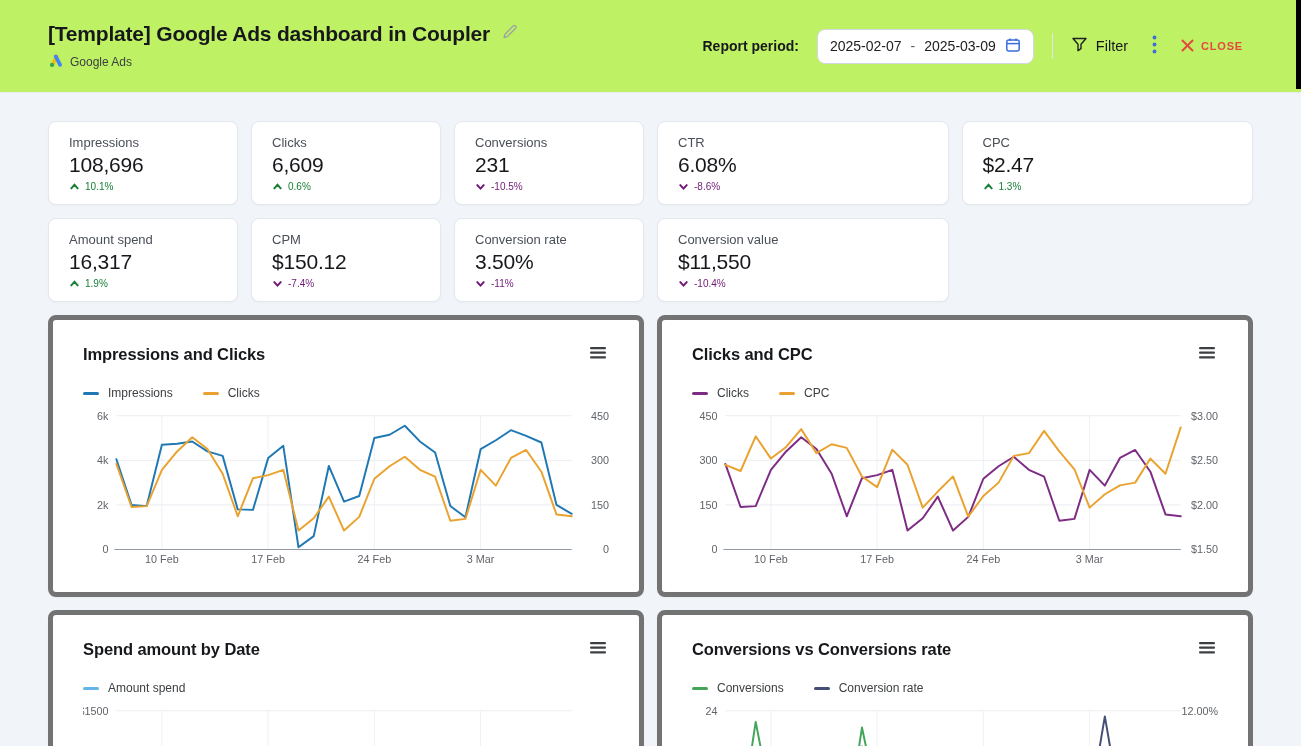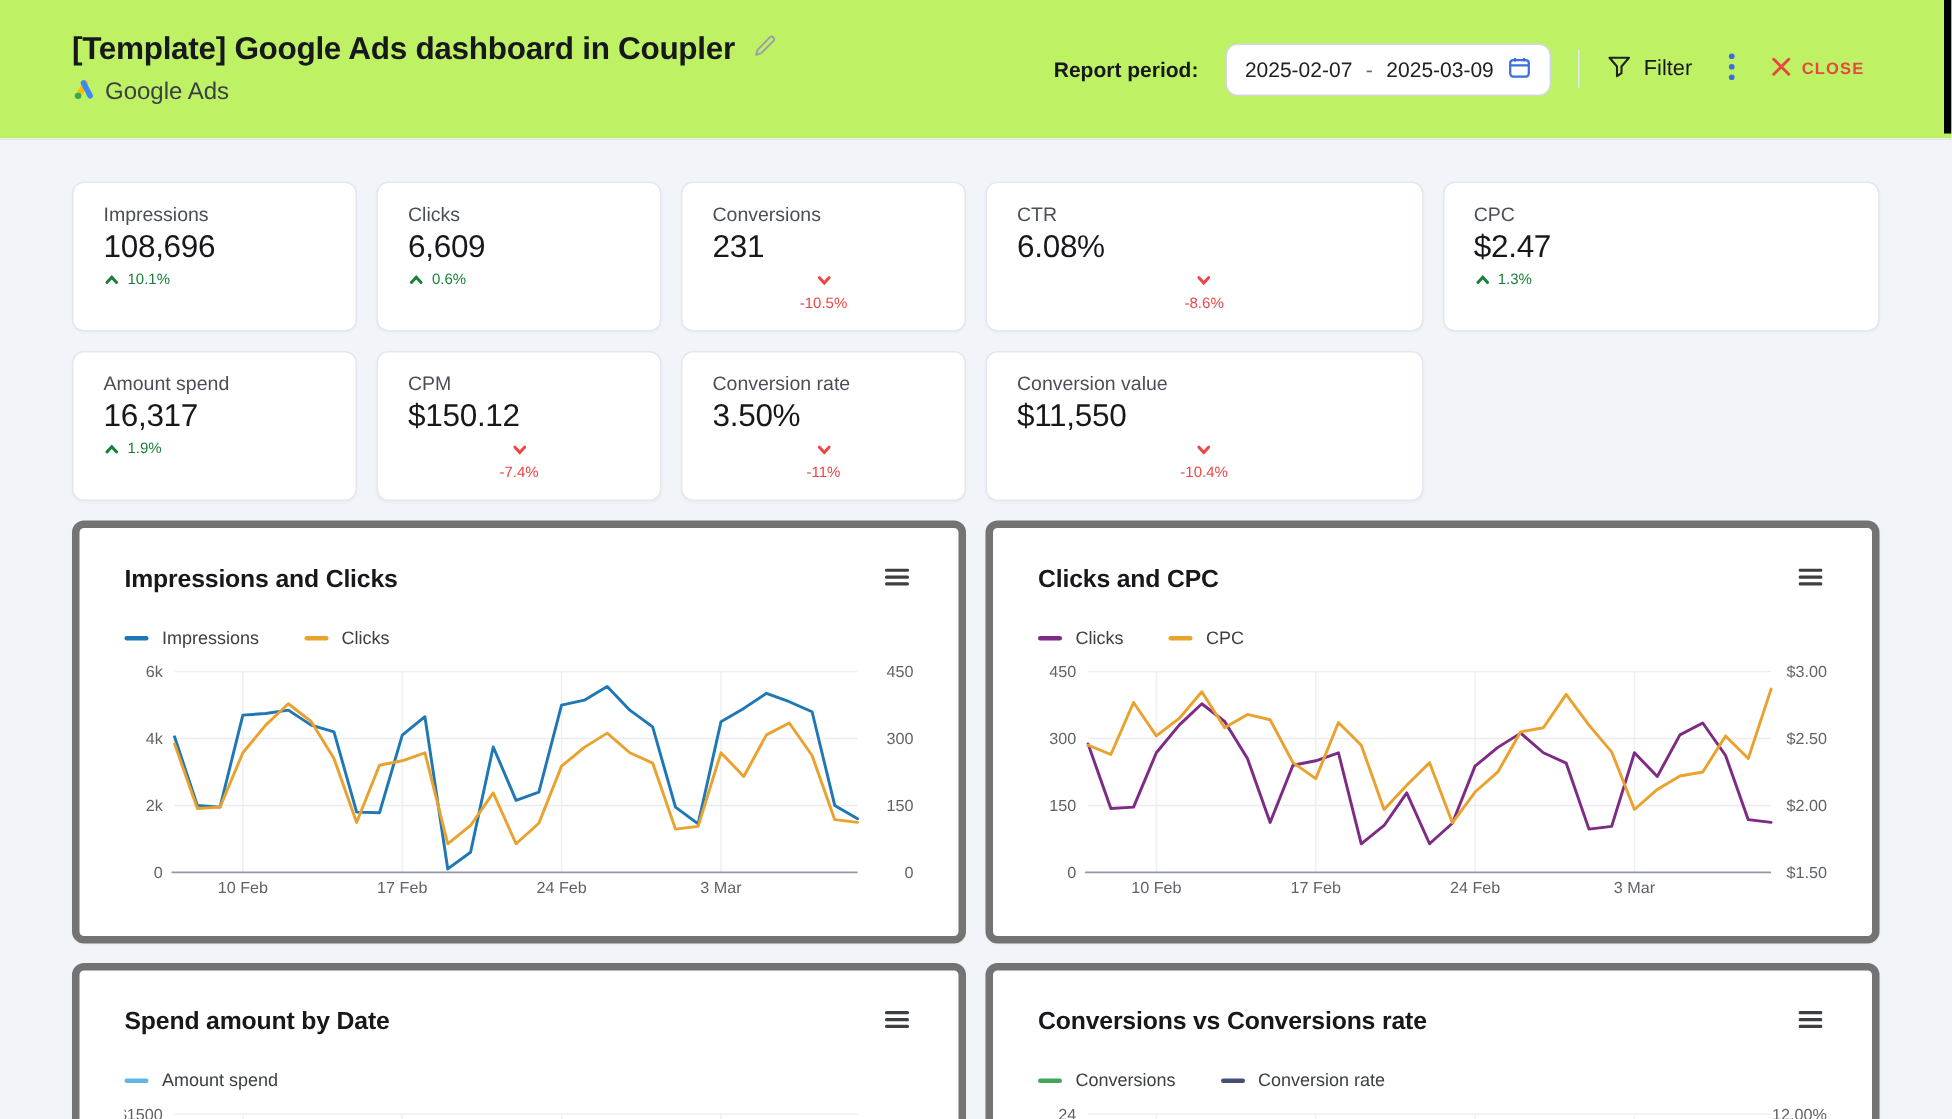--- a/index.html
+++ b/index.html
@@ -6,21 +6,21 @@
   html,body { width:1301px; height:746px; overflow:hidden; background:#f1f4f8;
               font-family:"Liberation Sans", sans-serif; color:#17181c; }
 
   
   .header { position:relative; height:93px; background:#bef264; border-bottom:1px solid #e7eaf0;
             display:flex; align-items:center; justify-content:space-between; padding:0 58px 0 48px; }
   .header-left { display:flex; flex-direction:column; gap:7px; }
   .title-row { display:flex; align-items:center; gap:10px; }
   .page-title { font-size:21px; font-weight:bold; letter-spacing:-0.2px; }
   .edit-btn { background:none; border:none; cursor:pointer; display:flex; padding:2px; }
-  .source-row { display:flex; align-items:center; gap:7px; font-size:16px; color:#3c4043; }
+  .source-row { display:flex; align-items:center; gap:7px; font-size:12px; color:#3c4043; }
   .header-right { display:flex; align-items:center; gap:18px; }
   .rp-label { font-size:14px; font-weight:bold; color:#17181c; }
   .date-box { display:flex; align-items:center; gap:9px; border:1px solid #d2d8e0; border-radius:8px;
               background:#fff; padding:7px 12px; font-size:14px; color:#202124; cursor:pointer; }
   .v-divider { width:1px; height:26px; background:#e2e6ec; }
   .filter-btn { display:flex; align-items:center; gap:8px; background:none; border:none;
                 font-size:14.5px; color:#17181c; cursor:pointer; font-family:inherit; }
   .kebab-btn { background:none; border:none; cursor:pointer; padding:4px 6px; display:flex; }
   .close-btn { display:flex; align-items:center; gap:7px; background:none; border:none; cursor:pointer;
                color:#e5483f; font-size:11px; font-weight:bold; letter-spacing:0.8px; font-family:inherit; }
@@ -28,21 +28,21 @@
 
   
   .main { padding:28px 48px 0; }
   .kpi-grid { display:grid; grid-template-columns:190px 190px 190px 1fr 1fr; gap:13px; }
   .kpi-card { background:#fff; border:1px solid #e3e7ee; border-radius:8px; padding:13px 20px 12px;
               box-shadow:0 1px 2px rgba(20,30,60,.03); }
   .kpi-label { font-size:13px; color:#4a4f57; }
   .kpi-value { font-size:21px; font-weight:normal; margin:3px 0 4px; letter-spacing:-0.2px; }
   .kpi-delta { display:flex; align-items:center; gap:5px; font-size:10px; }
   .kpi-delta.up   { color:#188038; }
-  .kpi-delta.down { color:#ef4444;flex-direction:column; }
+  .kpi-delta.down { color:#701a75; }
 
   .charts-grid { display:grid; grid-template-columns:1fr 1fr; gap:13px; margin-top:13px; }
   .chart-card { background:#fff; border:5px solid #737373; border-radius:8px; height:282px;
                 padding:24px 30px 18px; box-shadow:0 1px 2px rgba(20,30,60,.03); }
   .chart-head { display:flex; align-items:center; justify-content:space-between; }
   .chart-title { font-size:16.5px; font-weight:bold; letter-spacing:-0.1px; }
   .chart-menu-btn { background:none; border:none; cursor:pointer; padding:3px; display:flex; }
   .legend { display:flex; align-items:center; gap:30px; margin-top:21px; }
   .legend-item { display:flex; align-items:center; gap:9px; font-size:12px; color:#3c4043; }
   .swatch { width:16px; height:3px; border-radius:2px; display:inline-block; }

